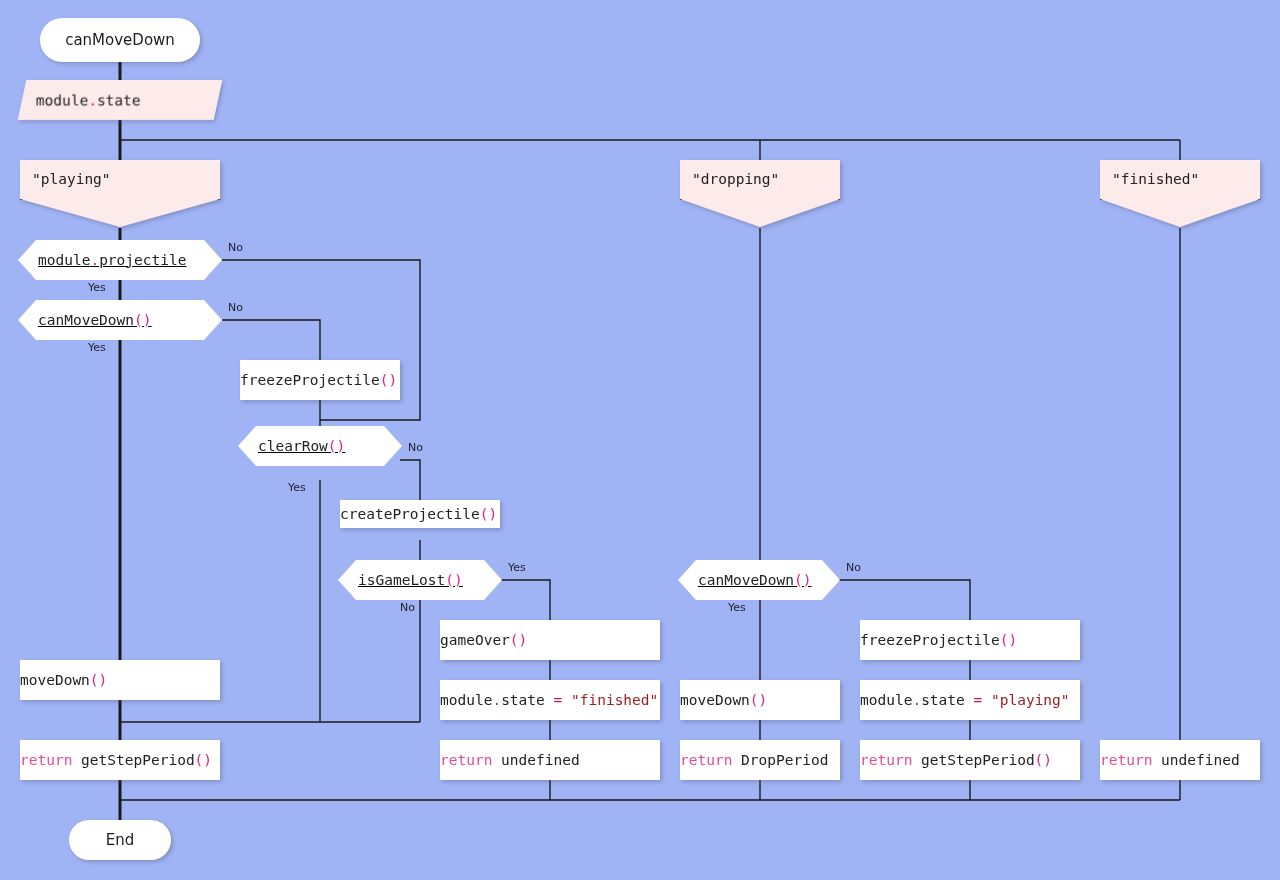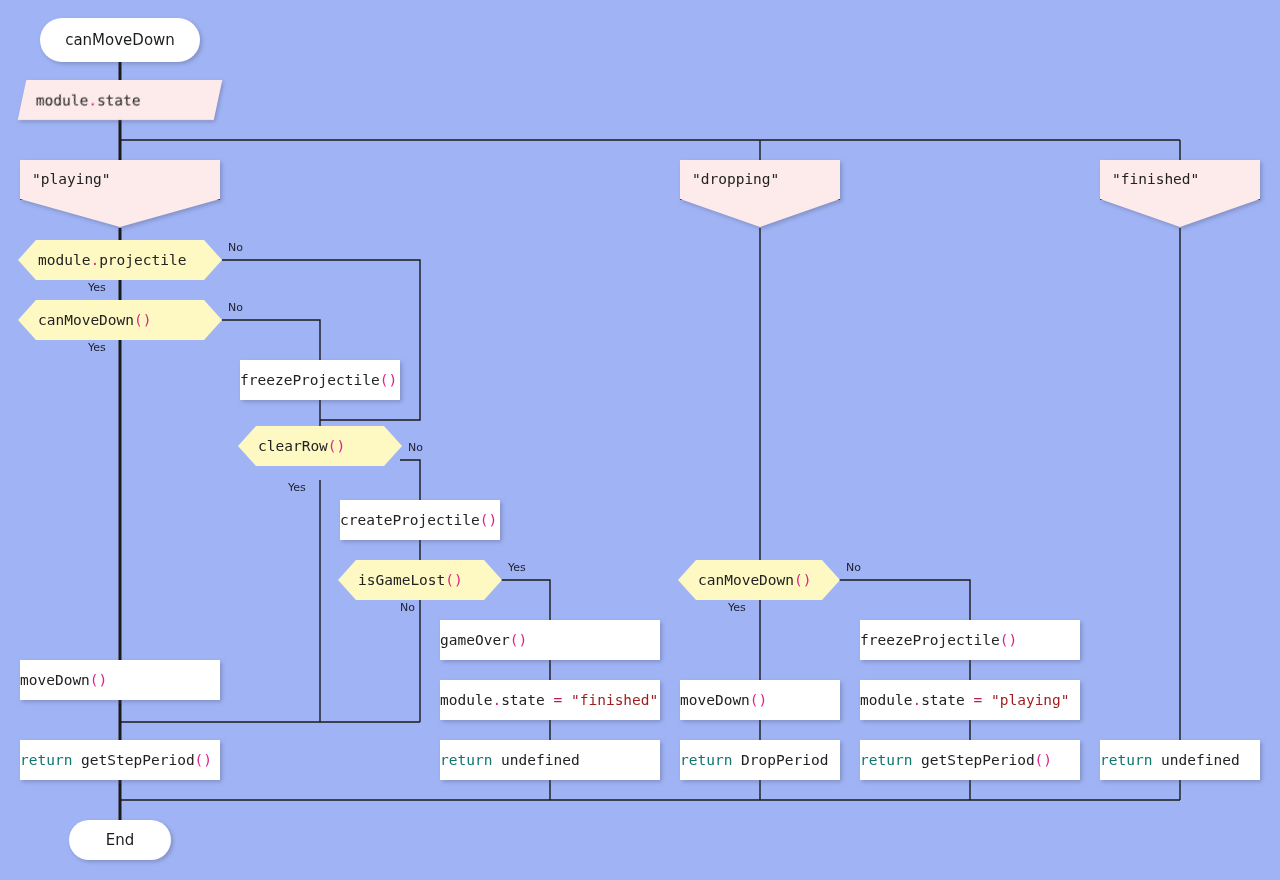--- a/index.html
+++ b/index.html
@@ -73,36 +73,37 @@
     left: 0;
     top: 100%;
     width: 100%;
     height: 28px;
     background: #fdeaea;
     clip-path: polygon(0 0, 100% 0, 50% 100%);
   }
 
   
   .decision {
-    background: #fef9c3;
+    background: #ffffff;
     padding-left: 20px;
     clip-path: polygon(18px 0, calc(100% - 18px) 0, 100% 50%, calc(100% - 18px) 100%, 18px 100%, 0 50%);
+    text-decoration: underline;
   }
 
   .edge-label {
     position: absolute;
     font-family: "DejaVu Sans", sans-serif;
     font-size: 11px;
     color: #1d1d2b;
     white-space: pre;
     line-height: 1;
   }
 
   
-  .kw   { color: #0f766e; }
+  .kw   { color: #ec4899; }
   .str  { color: #9b1d1d; }
   .punc { color: #e0218a; }
   .op   { color: #c2185b; }
   .dot  { color: #e0218a; }
 </style>
 </head>
 <body>
 
 <div id="canvas">
 
@@ -193,21 +194,21 @@
   </div>
 
   <div class="node operation" style="left:240px; top:360px; width:160px; height:40px;">
     <span class="txt">freezeProjectile<span class="punc">()</span></span>
   </div>
 
   <div class="node decision" style="left:238px; top:426px; width:164px; height:40px;">
     <span class="txt">clearRow<span class="punc">()</span></span>
   </div>
 
-  <div class="node operation" style="left:340px; top:500px; width:160px; height:40px;">
+  <div class="node operation" style="left:340px; top:500px; width:160px; height:28px;">
     <span class="txt">createProjectile<span class="punc">()</span></span>
   </div>
 
   <div class="node operation" style="left:440px; top:620px; width:220px; height:40px;">
     <span class="txt">gameOver<span class="punc">()</span></span>
   </div>
 
   <div class="node decision" style="left:338px; top:560px; width:164px; height:40px;">
     <span class="txt">isGameLost<span class="punc">()</span></span>
   </div>

